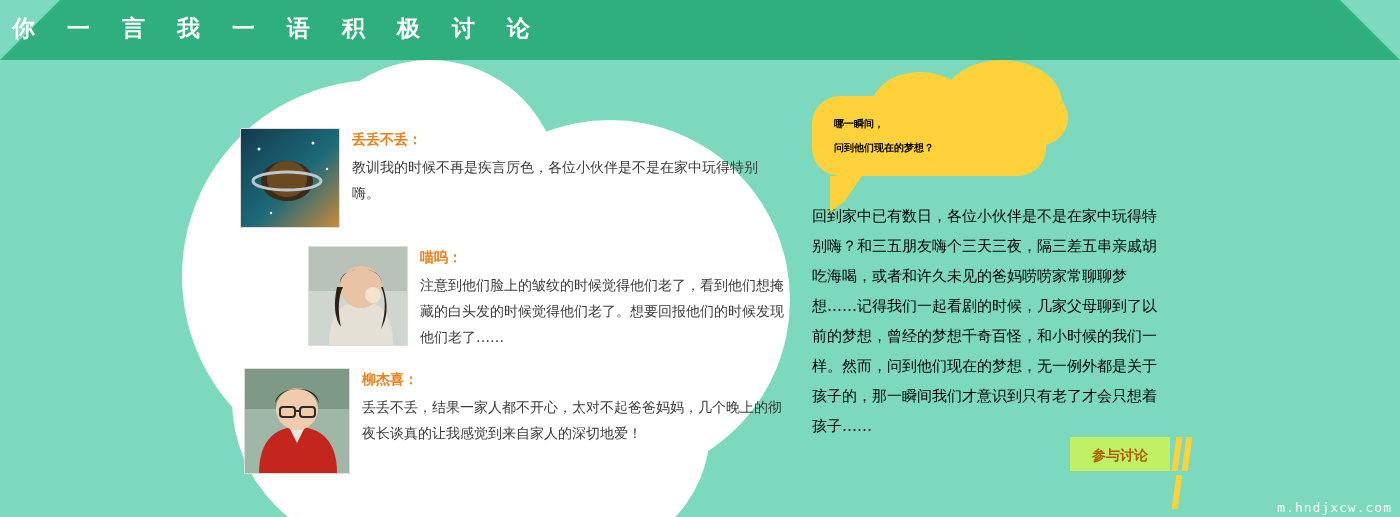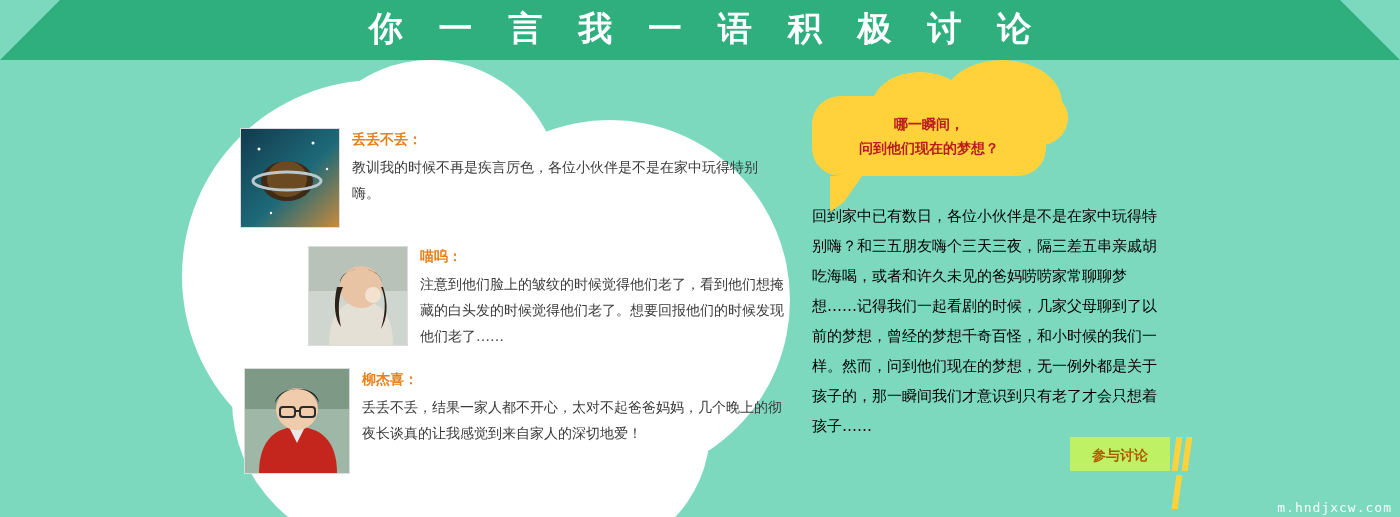--- a/index.html
+++ b/index.html
@@ -48,23 +48,22 @@
     border-right: 60px solid #7cd9bd;
     border-bottom: 60px solid transparent;
   }
   .header-title {
     position: absolute;
     left: 0;
     top: 0;
     width: 1400px;
     height: 56px;
     line-height: 56px;
-    text-align: center;
     color: #ffffff;
-    font-size: 34px;
+    font-size: 23px;
     font-weight: bold;
     letter-spacing: 12px;
     text-indent: 12px;
   }
 
   
   .cloud {
     position: absolute;
     background: #ffffff;
     border-radius: 50%;
@@ -80,21 +79,21 @@
     position: absolute;
     left: 224px;
     top: 128px;
     width: 560px;
   }
   .comment {
     position: relative;
     margin-bottom: 18px;
   }
   .c1 { margin-left: 16px; }
-  .c2 { margin-left: 84px; margin-top: 6px; font-family: Liberation Serif, serif; }
+  .c2 { margin-left: 84px; margin-top: 6px; }
   .c3 { margin-left: 20px; margin-top: 6px; }
 
   .thumb {
     float: left;
     width: 98px;
     height: 98px;
     border: 1px solid #dcdcdc;
     background: #274a5a;
     overflow: hidden;
     position: relative;
@@ -135,25 +134,24 @@
   .bubble {
     position: absolute;
     background: #ffd23c;
     border-radius: 28px;
     padding: 16px 22px;
     left: 0;
     top: 36px;
     width: 190px;
   }
   .bubble-text {
-    color: #b91c1c;
-    font-size: 14px;
+    color: #000000;
+    font-size: 10px;
     font-weight: bold;
     line-height: 24px;
-    text-align: center;
   }
   .bubble-lobe {
     position: absolute;
     background: #ffd23c;
     border-radius: 50%;
   }
   .lobe1 { left: 60px;  top: 12px; width: 96px;  height: 68px; }
   .lobe2 { left: 130px; top: 0px;  width: 120px; height: 86px; }
   .lobe3 { left: 196px; top: 30px; width: 60px;  height: 56px; }
   .bubble-tail {

